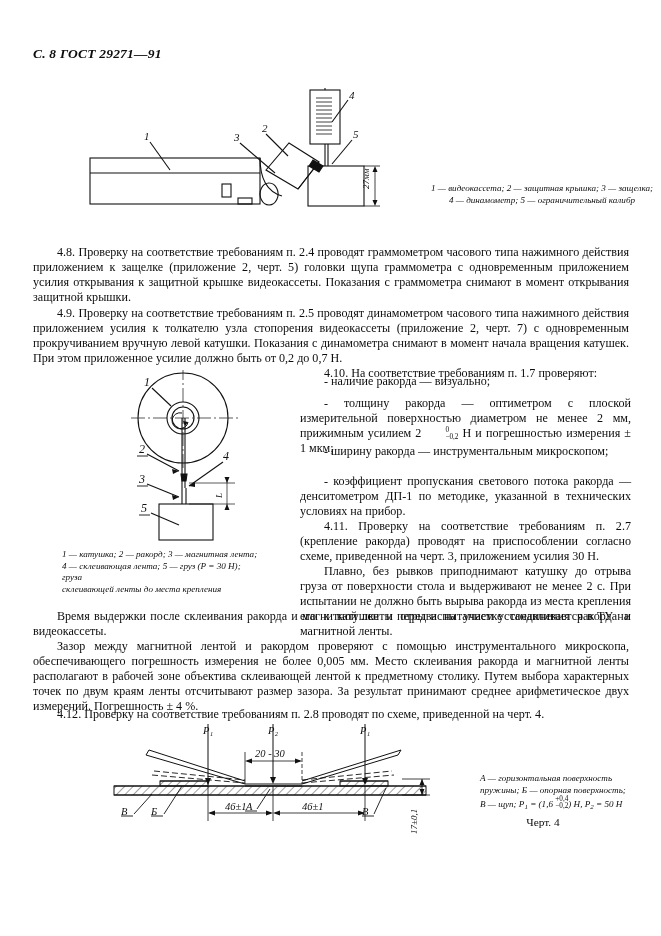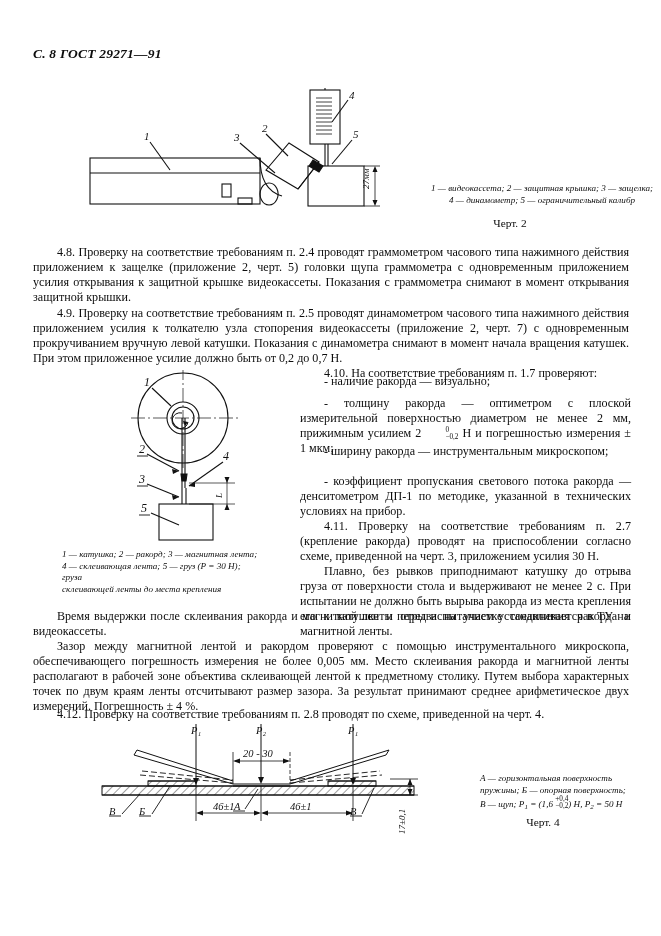--- a/index.html
+++ b/index.html
@@ -143,21 +143,20 @@
         <text x="283" y="50">5</text>
       </g>
       <text x="299" y="101" font-family="Liberation Serif, serif" font-size="9" font-style="italic" fill="#111" transform="rotate(-90 299 101)">27мм</text>
     </svg>
   </div>
 
   <div class="fig-caption" style="left:375px; top:183px; width:270px;">
     <div class="ital">1 — видеокассета; 2 — защитная крышка; 3 — защелка;</div>
     <div class="ital">4 — динамометр; 5 — ограничительный калибр</div>
   </div>
-  <div class="fig-num" style="left:375px; top:217px; width:270px;">Черт. 2</div>
 
   <div class="para col-full" style="top:245px;">4.8. Проверку на соответствие требованиям п. 2.4 проводят граммометром часового типа нажимного действия приложением к защелке (приложение 2, черт. 5) головки щупа граммометра с одновременным приложением усилия открывания к защитной крышке видеокассеты. Показания с граммометра снимают в момент открывания защитной крышки.</div>
 
   <div class="para col-full" style="top:306px;">4.9. Проверку на соответствие требованиям п. 2.5 проводят динамометром часового типа нажимного действия приложением усилия к толкателю узла стопорения видеокассеты (приложение 2, черт. 7) с одновременным прокручиванием вручную левой катушки. Показания с динамометра снимают в момент начала вращения катушек. При этом приложенное усилие должно быть от 0,2 до 0,7 Н.</div>
 
   <div class="figure" style="left:55px; top:370px;">
     <svg width="235" height="175" viewBox="0 0 235 175">
       <g fill="none" stroke="#111" stroke-width="1.1">
 
         <circle cx="128" cy="48" r="45"></circle>
@@ -237,21 +236,21 @@
   <div class="para col-right" style="top:519px;">4.11. Проверку на соответствие требованиям п. 2.7 (крепление ракорда) проводят на приспособлении согласно схеме, приведенной на черт. 3, приложением усилия 30 Н.</div>
 
   <div class="para col-right" style="top:564px;">Плавно, без рывков приподнимают катушку до отрыва груза от поверхности стола и выдерживают не менее 2 с. При испытании не должно быть вырыва ракорда из места крепления его к катушке и отрыва на участке соединения ракорда и магнитной ленты.</div>
 
   <div class="para col-full" style="top:609px;">Время выдержки после склеивания ракорда и магнитной ленты перед испытанием устанавливается в ТУ на видеокассеты.</div>
 
   <div class="para col-full" style="top:639px;">Зазор между магнитной лентой и ракордом проверяют с помощью инструментального микроскопа, обеспечивающего погрешность измерения не более 0,005 мм. Место склеивания ракорда и магнитной ленты располагают в рабочей зоне объектива склеивающей лентой к предметному столику. Путем выбора характерных точек по двум краям ленты отсчитывают размер зазора. За результат принимают среднее арифметическое двух измерений. Погрешность ± 4 %.</div>
 
   <div class="para col-full" style="top:707px;">4.12.  Проверку на соответствие требованиям п. 2.8 проводят по схеме, приведенной на черт. 4.</div>
 
-  <div class="figure" style="left:100px; top:722px;text-align:center;">
+  <div class="figure" style="left:112px; top:722px;text-align:center;">
     <svg width="330" height="125" viewBox="0 0 330 125">
       <defs>
         <pattern id="hatch" width="6" height="6" patternUnits="userSpaceOnUse" patternTransform="rotate(45)">
           <line x1="0" y1="0" x2="0" y2="6" stroke="#111" stroke-width="0.8"></line>
         </pattern>
       </defs>
       <g fill="none" stroke="#111" stroke-width="1">
 
         <rect x="2" y="64" width="312" height="9" fill="url(#hatch)"></rect>
         <line x1="2" y1="64" x2="314" y2="64"></line>

